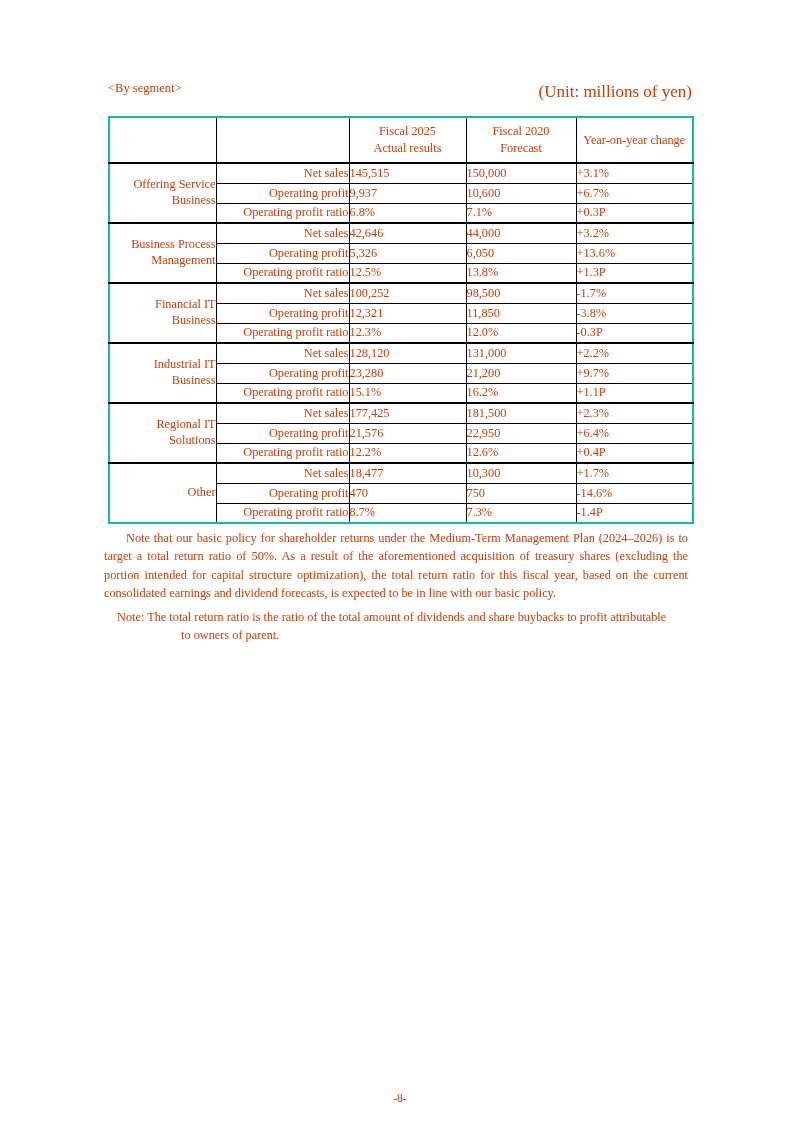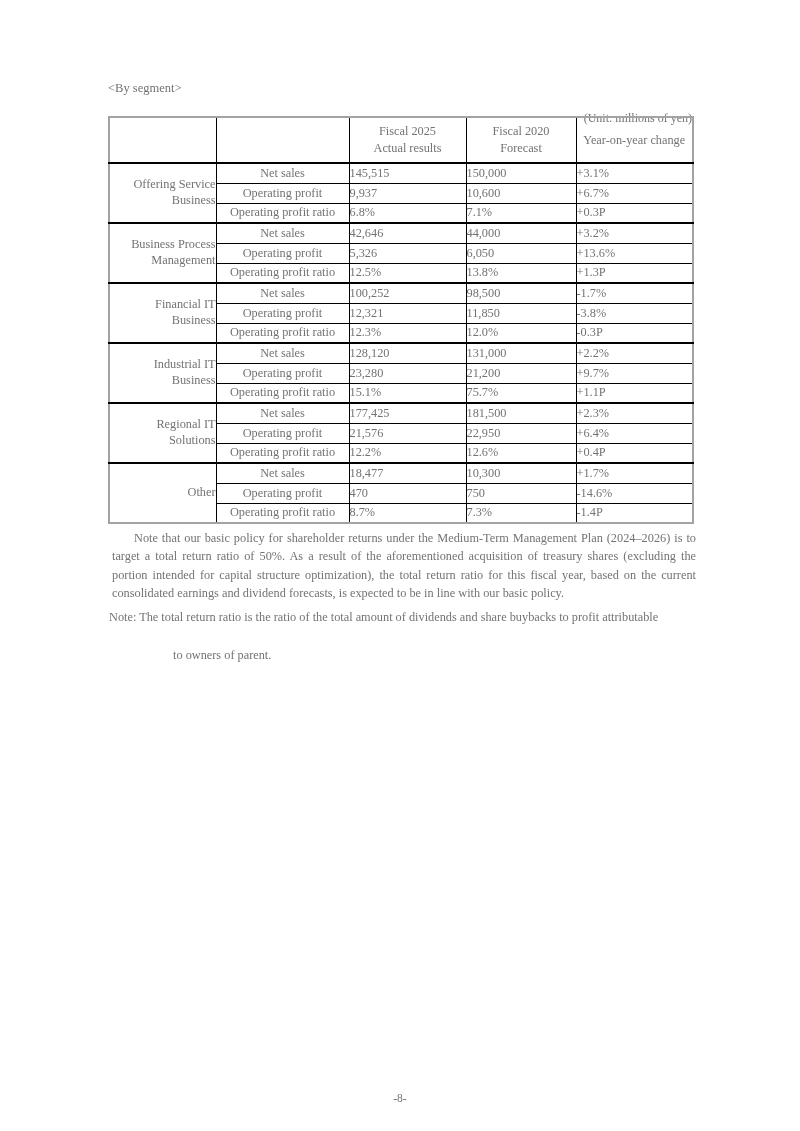--- a/index.html
+++ b/index.html
@@ -7,36 +7,36 @@
     padding: 0;
     background: #6e6e6e;
   }
   .page {
     position: relative;
     width: 800px;
     height: 1131px;
     background: #ffffff;
     margin: 0 auto;
     font-family: "Liberation Serif", "DejaVu Serif", serif;
-    color: #737373;
+    color: #c2410c;
     overflow: hidden;
   }
   .section-title {
     position: absolute;
     left: 108px;
     top: 80px;
     font-size: 12.5px;
     line-height: 16px;
     white-space: nowrap;
   }
   .unit-note {
     position: absolute;
     right: 108px;
-    top: 110px;
-    font-size: 12px;
+    top: 84px;
+    font-size: 17px;
     line-height: 16px;
     white-space: nowrap;
     margin-left: 16px;
   }
   table.segment-table {
     position: absolute;
     left: 108px;
     top: 116px;
     width: 584px;
     border-collapse: collapse;
@@ -73,67 +73,66 @@
     line-height: 44px;
   }
   .seg-name {
     text-align: right;
     padding: 0 0 0 8px;
     font-size: 12.3px;
     line-height: 1.3;
     vertical-align: middle;
   }
   .item-name {
-    text-align: center;
+    text-align: right;
     padding: 0 0 0 8px;
     white-space: nowrap;
   }
   .num {
     text-align: left;
     padding: 0 7px 0 0;
     white-space: nowrap;
   }
   
   tr.group-start > td {
     border-top: 2px solid #000000;
   }
   table.segment-table {
-    border: 2px solid #a3a3a3;
+    border: 2px solid #14b8a6;
   }
   .body-text {
     position: absolute;
-    left: 112px;
+    left: 104px;
     top: 529px;
     width: 584px;
     font-size: 12.3px;
     line-height: 18.3px;
     text-align: justify;
     text-justify: inter-word;
   }
   .body-text p {
     margin: 0;
     text-indent: 22px;
   }
   .note-line {
     position: absolute;
-    left: 95px;
+    left: 103px;
     top: 608px;
     width: 584px;
     font-size: 12.3px;
     line-height: 18.3px;
   }
   .note-line .note-body {
     display: block;
     padding-left: 14px;
     text-indent: 0;
   }
   .note-line .note-cont {
     display: block;
     padding-left: 78px;
-    margin-top: 20px;
   }
   .footer {
     position: absolute;
     left: 0;
     right: 0;
     top: 1092px;
     text-align: center;
     font-size: 11.5px;
   }
 </style>
@@ -240,21 +239,21 @@
       </tr>
       <tr>
         <td class="item-name">Operating profit</td>
         <td class="num">23,280</td>
         <td class="num">21,200</td>
         <td class="num">+9.7%</td>
       </tr>
       <tr>
         <td class="item-name">Operating profit ratio</td>
         <td class="num">15.1%</td>
-        <td class="num">75.7%</td>
+        <td class="num">16.2%</td>
         <td class="num">+1.1P</td>
       </tr>
 
       <tr class="group-start">
         <td class="seg-name" rowspan="3">Regional IT Solutions</td>
         <td class="item-name">Net sales</td>
         <td class="num">177,425</td>
         <td class="num">181,500</td>
         <td class="num">+2.3%</td>
       </tr>

